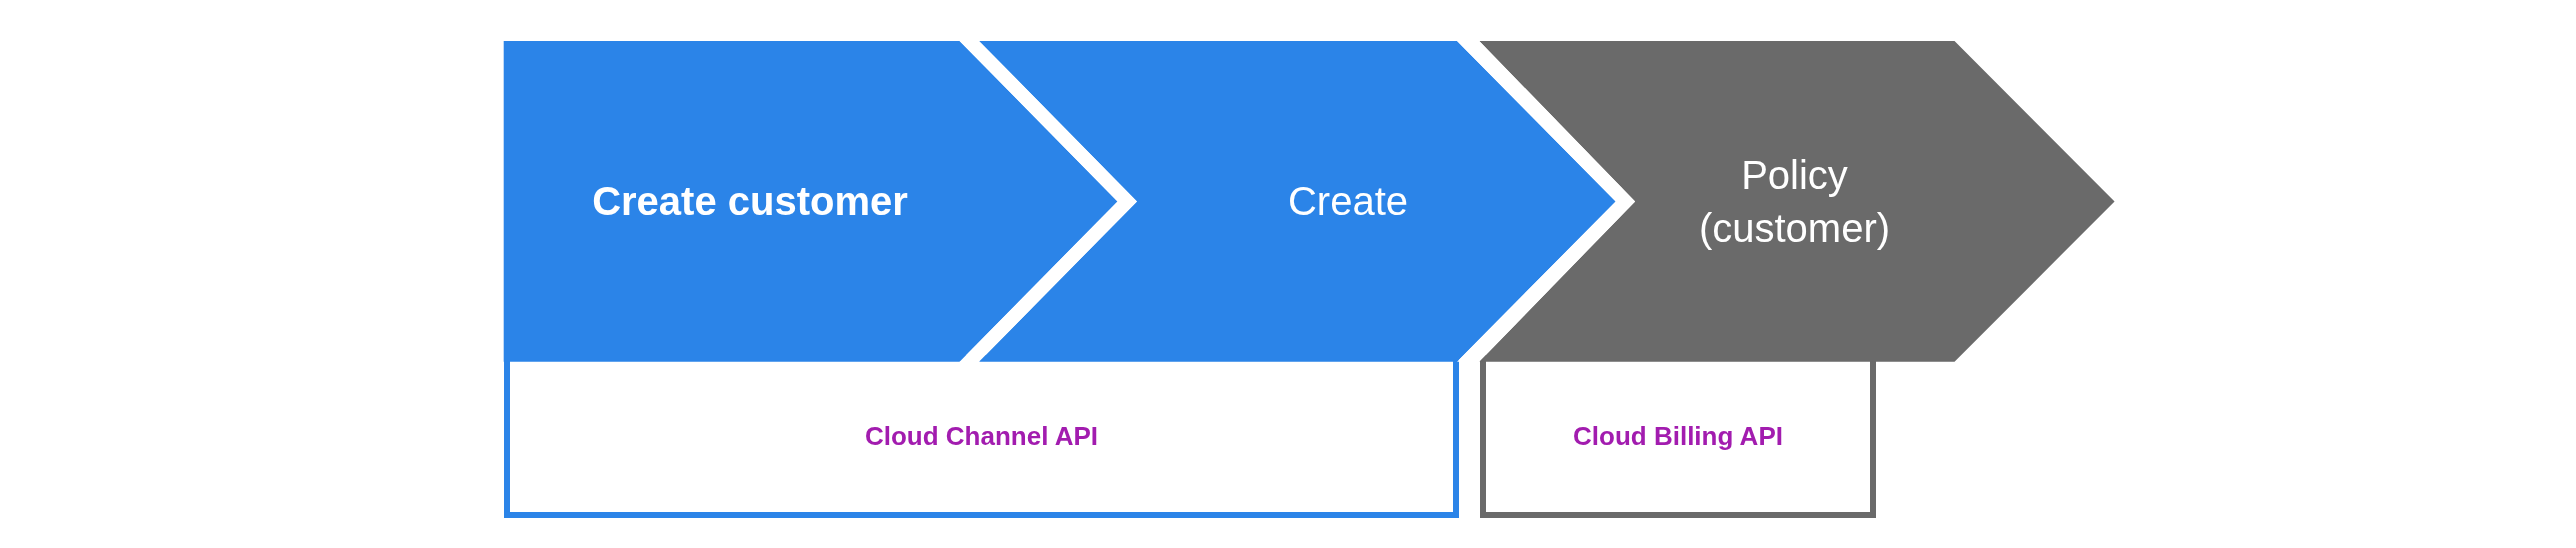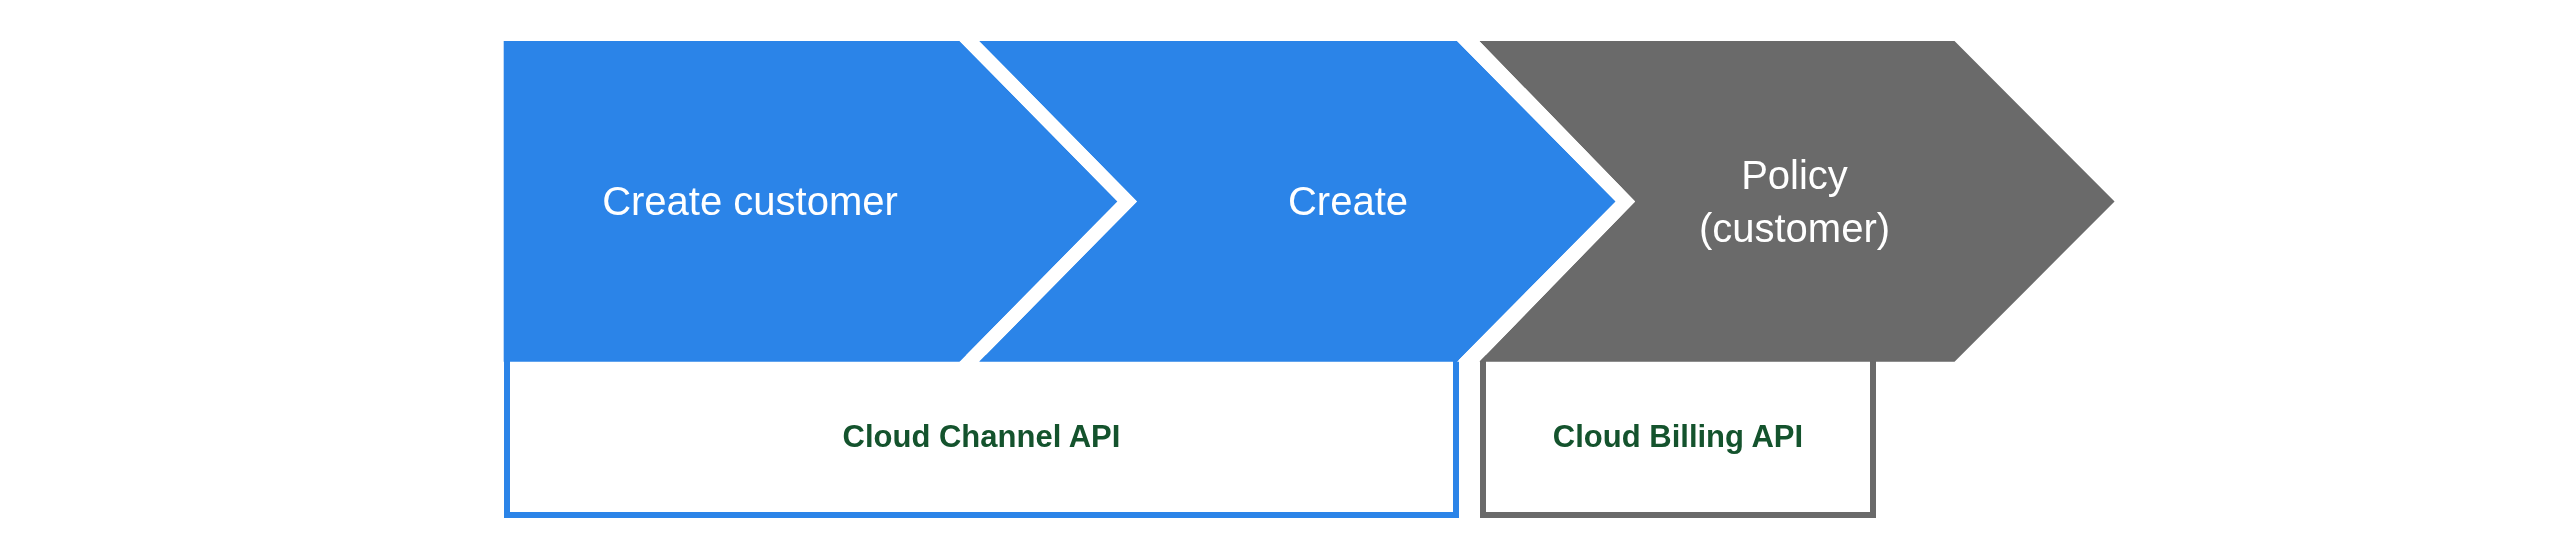--- a/index.html
+++ b/index.html
@@ -30,42 +30,42 @@
     display: flex;
     align-items: center;
     justify-content: center;
     z-index: 1;
   }
   .api-box.blue-border { border: 6.2px solid #2b84e8; }
   .api-box.gray-border { border: 6.2px solid #6a6a6a; }
   .api-box-1 { left: 504px; width: 955px; }
   .api-box-2 { left: 1480px; width: 396px; }
   .api-box-label {
-    font-size: 31px;
+    font-size: 26px;
     font-weight: bold;
-    color: #14532d;
+    color: #a21caf;
     letter-spacing: 0px;
     white-space: nowrap;
   }
   .step-label {
     position: absolute;
     top: 41px;
     height: 321px;
     display: flex;
     flex-direction: column;
     align-items: center;
     justify-content: center;
     z-index: 3;
     color: #ffffff;
     font-size: 40px;
     line-height: 53px;
     text-align: center;
     white-space: nowrap;
   }
-  .step-label-1 { left: 504px; width: 492px; }
+  .step-label-1 { left: 504px; width: 492px; font-weight: bold; }
   .step-label-2 { left: 1188px; width: 320px; }
   .step-label-3 { left: 1635px; width: 319px; }
 </style>
 </head>
 <body>
 
 <div class="canvas">
 
   <div class="api-box api-box-1 blue-border">
     <span class="api-box-label">Cloud Channel API</span>

